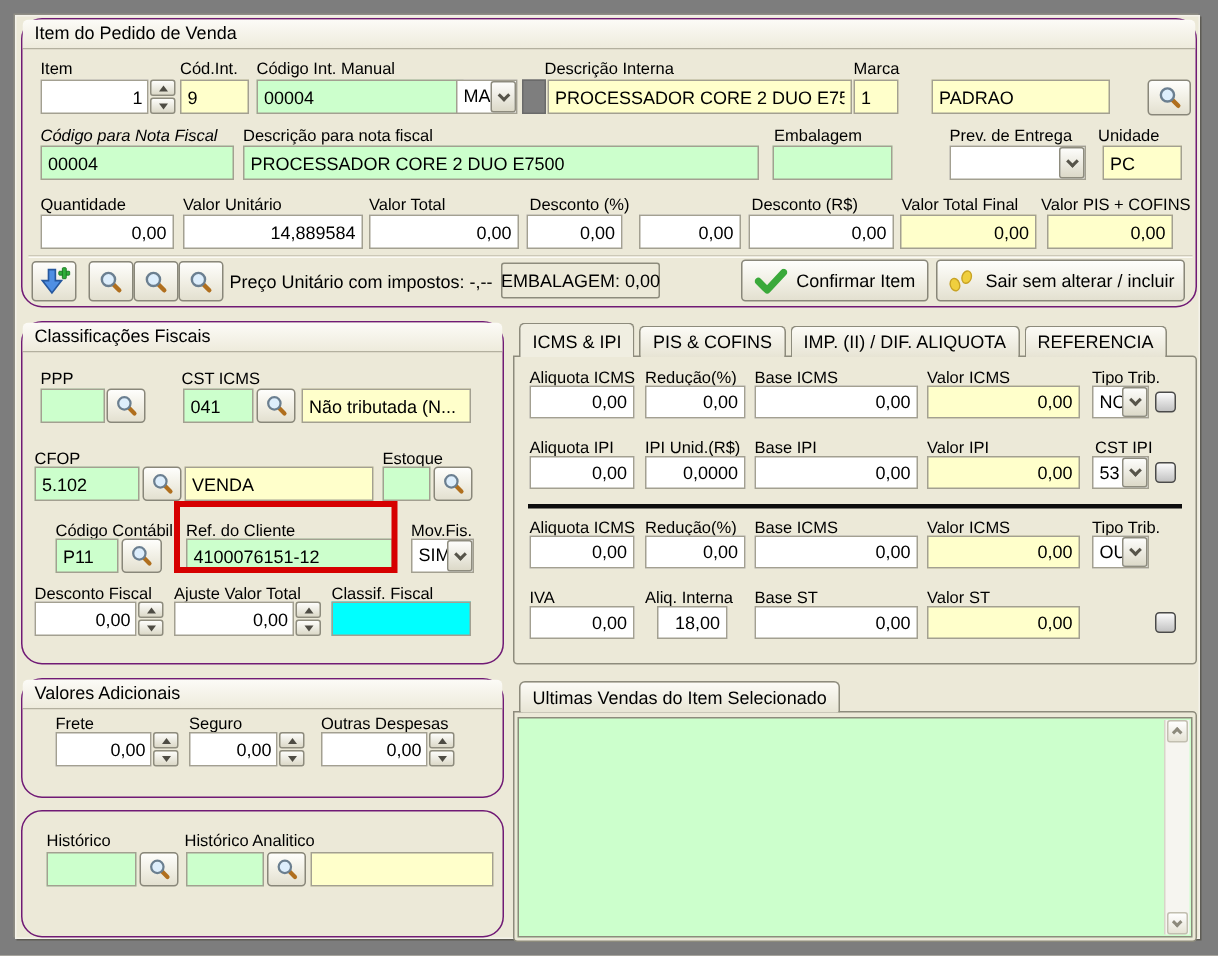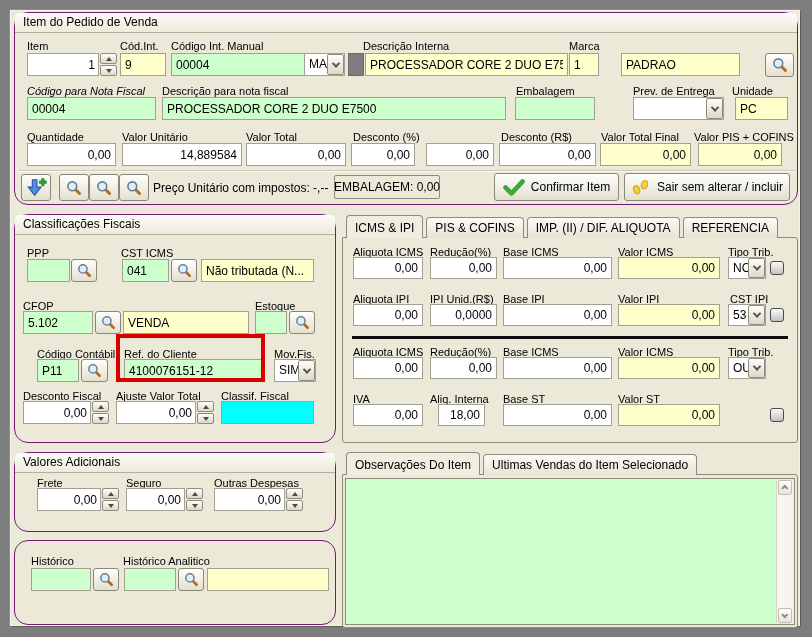--- a/index.html
+++ b/index.html
@@ -428,21 +428,20 @@
       <svg width="15" height="15" viewBox="0 0 16 16">
           <line x1="9.5" y1="9.5" x2="13.5" y2="13.5" stroke="#b06f1e" stroke-width="3" stroke-linecap="round"></line>
           <circle cx="6.3" cy="6.3" r="4.4" fill="#ddeefc" stroke="#6b7f90" stroke-width="1.6"></circle>
         </svg>
     </button>
     <input class="in y" style="left: 192px; top: 27px; width: 122px;" value="">
   </div>
 
   <div style="position:absolute; left:342px; top:452px; width:456px; height:176px;">
     <div class="tabbar">
-      <div class="tab active">Observações Do Item</div>
       <div class="tab">Ultimas Vendas do Item Selecionado</div>
     </div>
     <div class="tabcontent"></div>
     <div class="obs-area" style="left:3px; top:26px; width:450px; height:147px;">
       <span></span>
       <div class="sb">
         <div class="sb-btn" style="top:0;">
             <span class="chev-up"></span>
           </div>
         <div class="sb-btn" style="bottom:0;">

